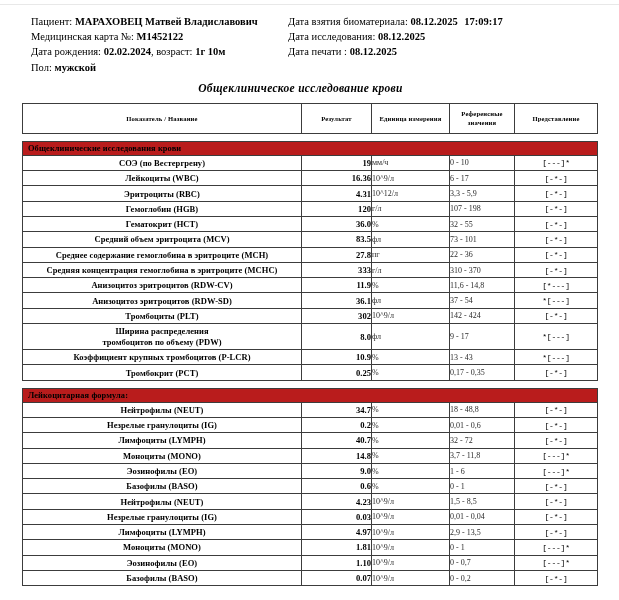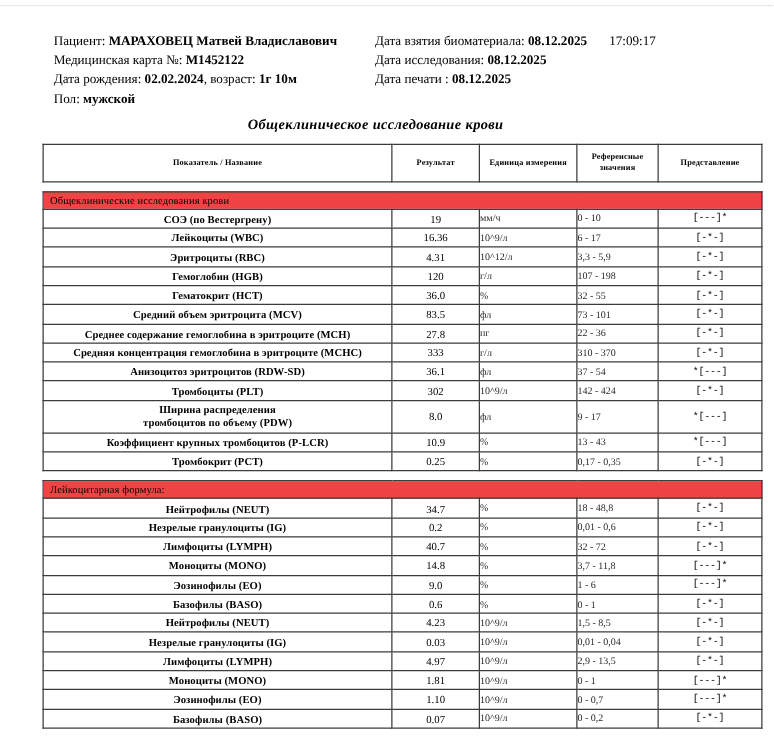--- a/index.html
+++ b/index.html
@@ -12,21 +12,21 @@
     background: #ffffff;
     font-family: "Liberation Serif", "DejaVu Serif", serif;
     color: #000000;
     overflow: hidden;
   }
   .page {
     width: 619px;
     height: 584px;
     position: relative;
     box-sizing: border-box;
-    padding: 12px;
+    padding: 0;
   }
   .top-rule {
     position: absolute;
     top: 4px;
     left: 0;
     right: 0;
     height: 1px;
     background: #e8e8e8;
   }
 
@@ -50,22 +50,22 @@
   .ph-line {
     white-space: nowrap;
   }
   .lbl {
     font-weight: normal;
   }
   .val {
     font-weight: bold;
   }
   .val-sp {
-    font-weight: normal;
-    margin-left: 15px;
+    font-weight: bold;
+    margin-left: 4px;
   }
 
   
   .doc-title {
     text-align: center;
     font-size: 11.5px;
     font-weight: bold;
     letter-spacing: 0.3px;
     margin-top: 7px;
     margin-bottom: 0;
@@ -109,22 +109,22 @@
 
   
   tr.spacer td {
     border: none;
     height: 7px;
     padding: 0;
   }
 
   
   tr.group td {
-    background: #ef4444;
-    font-weight: normal;
+    background: #b91c1c;
+    font-weight: bold;
     font-size: 8.4px;
     height: 13px;
     padding: 0 0 0 5px;
     letter-spacing: 0.1px;
   }
 
   
   tr.data td {
     height: 14.3px;
   }
@@ -134,22 +134,22 @@
     font-weight: bold;
     font-size: 8.5px;
     letter-spacing: 0.05px;
   }
   td.name .ln2 {
     display: block;
     line-height: 11px;
   }
   tr.tall td { height: 25px; }
   td.res {
-    text-align: center;
-    font-weight: normal;
+    text-align: right;
+    font-weight: bold;
     font-size: 8.6px;
   }
   td.unit, td.ref {
     font-weight: normal;
     font-size: 8px;
     color: #2a2a2a;
   }
   td.repr {
     text-align: center;
     font-weight: normal;
@@ -282,20 +282,27 @@
             <td class="repr">[-*-]</td>
           </tr>
           <tr class="data">
             <td class="name">Средняя  концентрация  гемоглобина  в  эритроците  (MCHC)</td>
             <td class="res">333</td>
             <td class="unit">г/л</td>
             <td class="ref">310 - 370</td>
             <td class="repr">[-*-]</td>
           </tr>
           <tr class="data">
+            <td class="name">Анизоцитоз эритроцитов (RDW-CV)</td>
+            <td class="res">11.9</td>
+            <td class="unit">%</td>
+            <td class="ref">11,6 - 14,8</td>
+            <td class="repr">[*---]</td>
+          </tr>
+          <tr class="data">
             <td class="name">Анизоцитоз эритроцитов (RDW-SD)</td>
             <td class="res">36.1</td>
             <td class="unit">фл</td>
             <td class="ref">37 - 54</td>
             <td class="repr">*[---]</td>
           </tr>
           <tr class="data">
             <td class="name">Тромбоциты (PLT)</td>
             <td class="res">302</td>
             <td class="unit">10^9/л</td>

